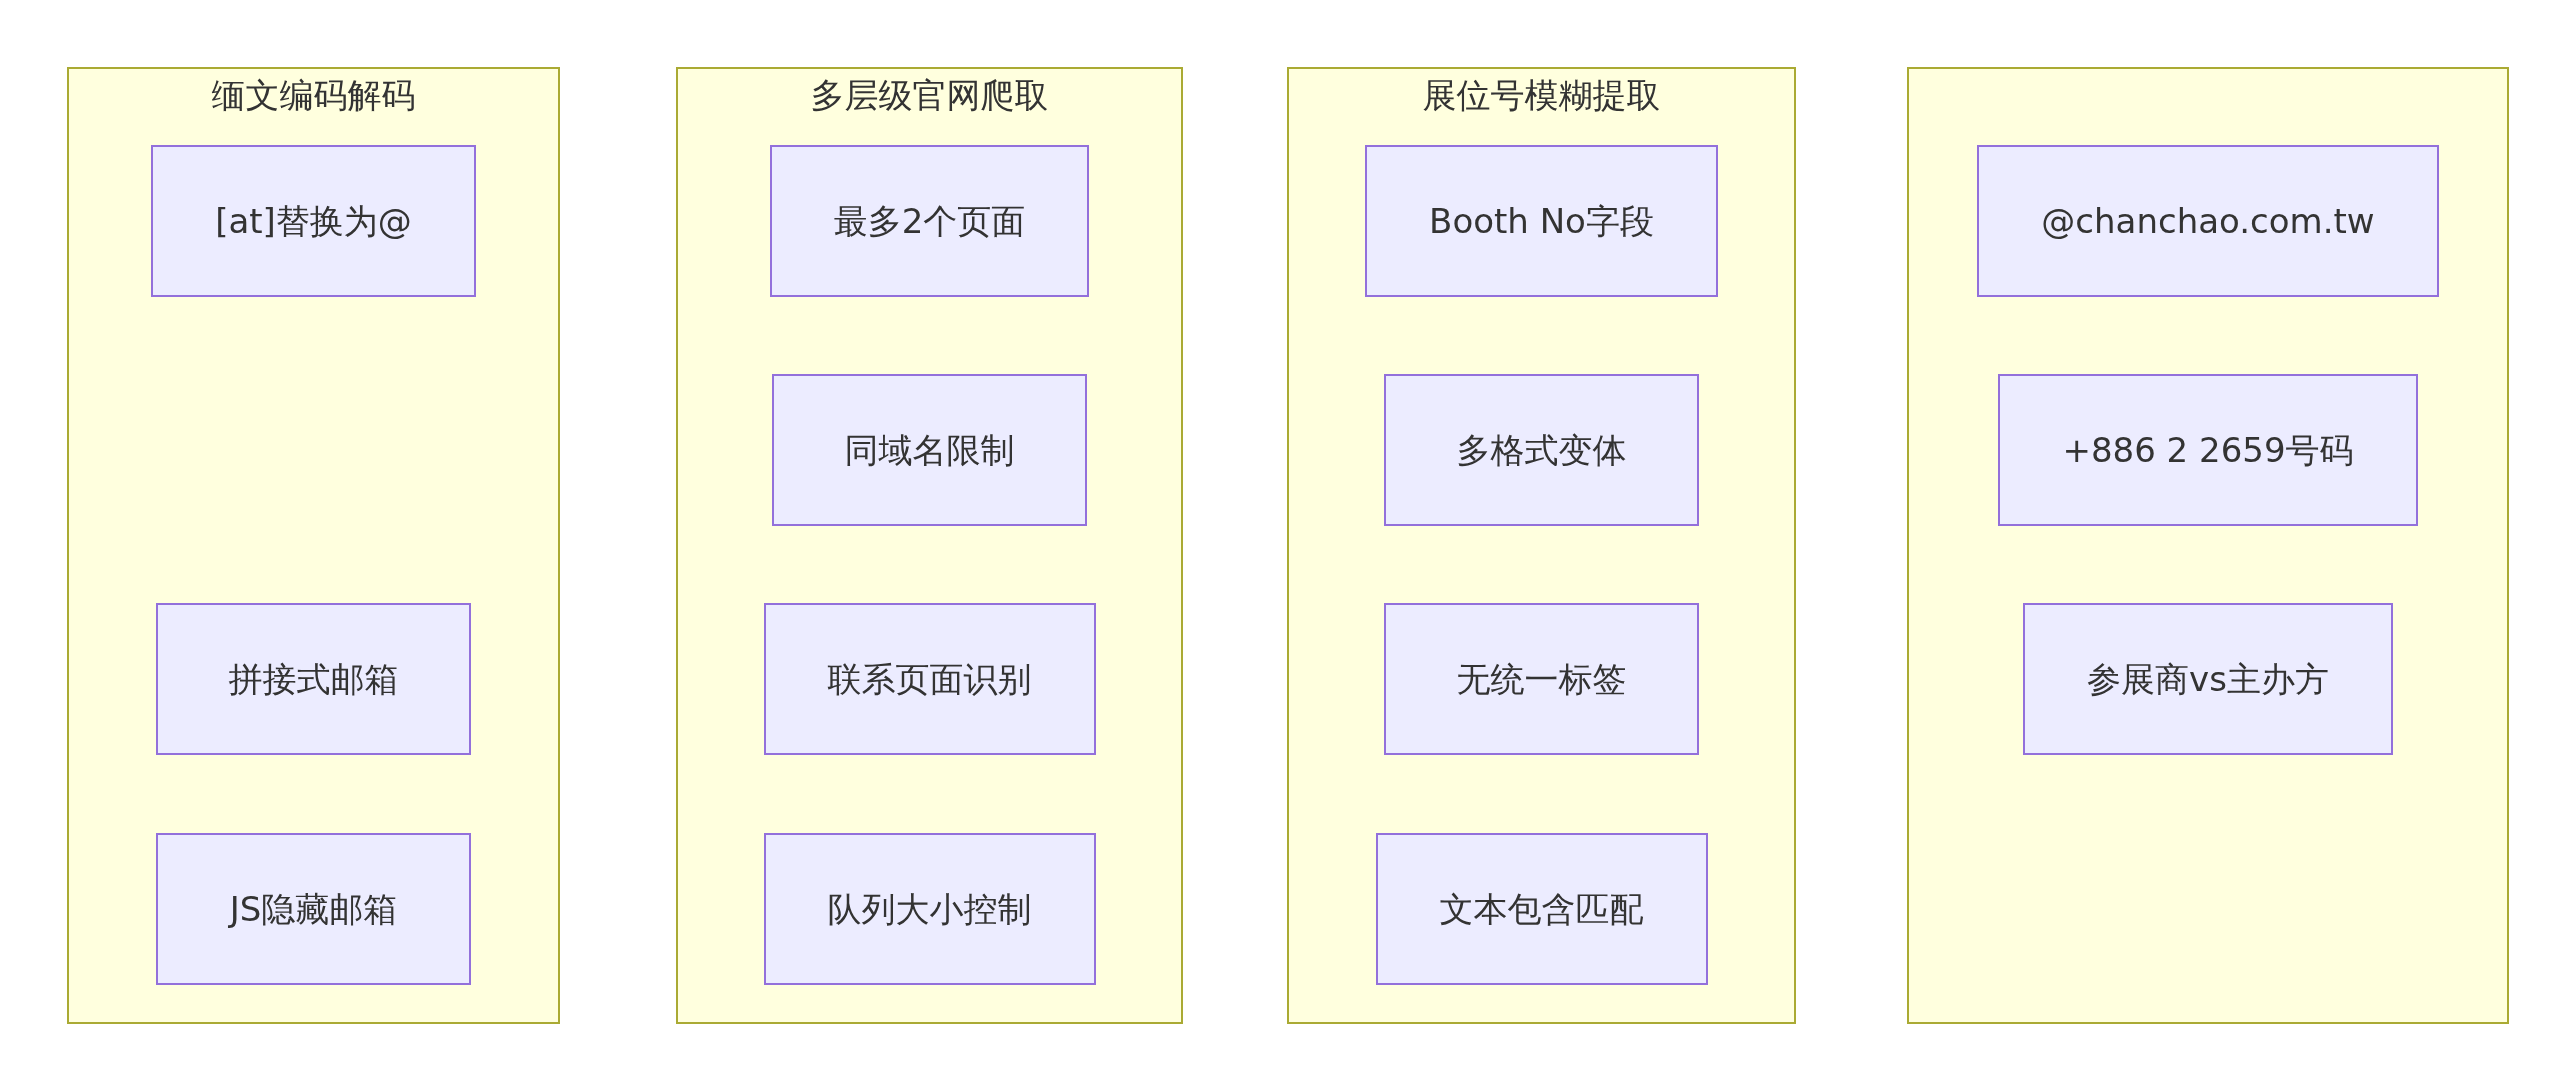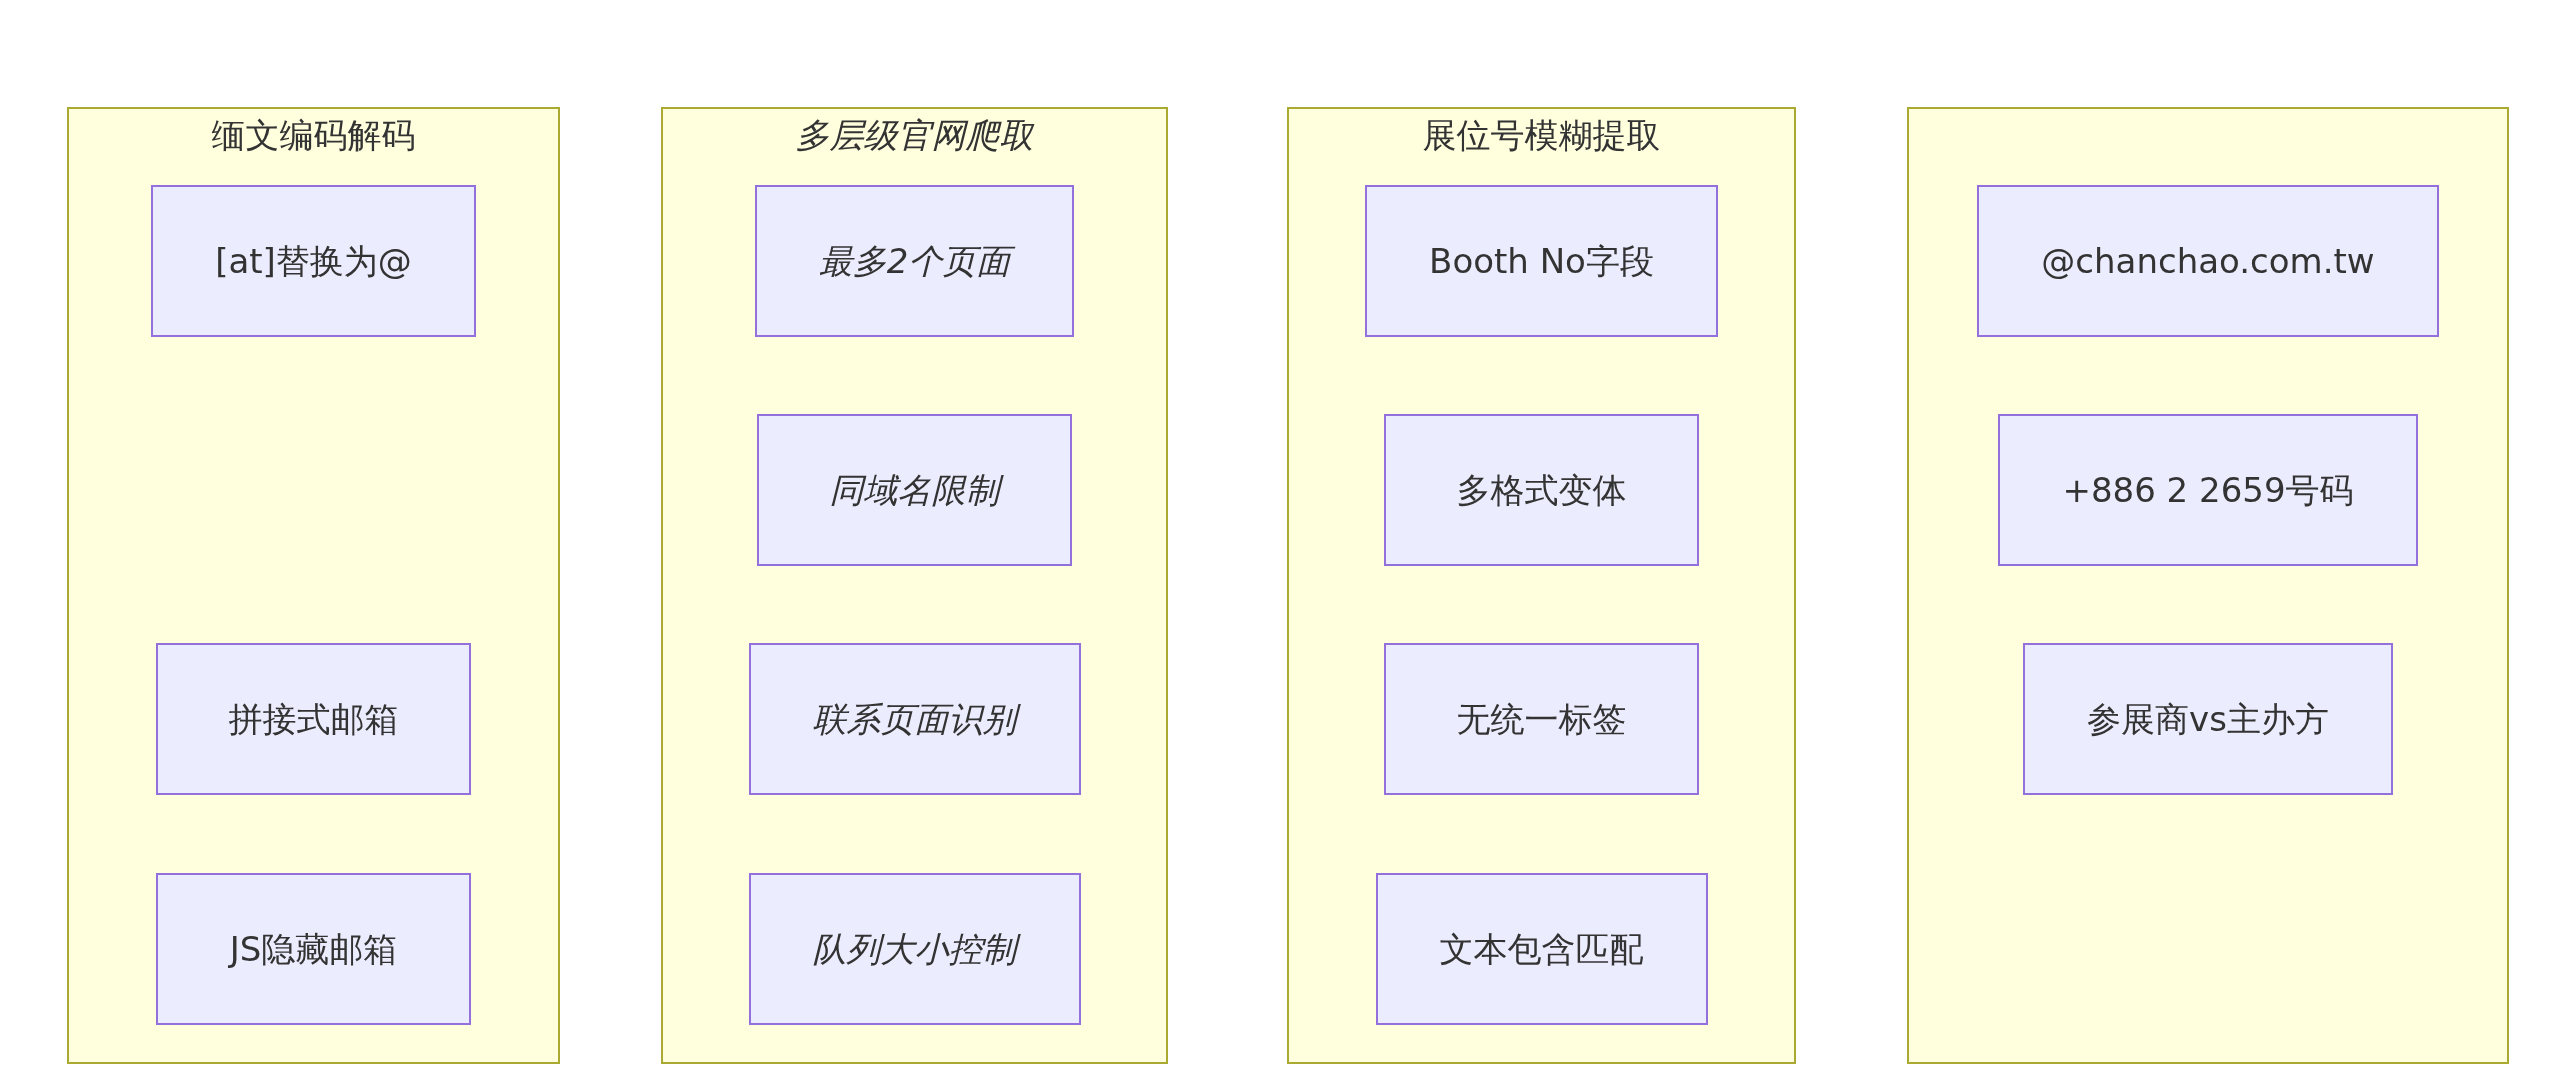--- a/index.html
+++ b/index.html
@@ -23,24 +23,23 @@
     height: 1091px;
     background: var(--bg);
     overflow: hidden;
   }
   .group {
     position: absolute;
     top: 67px;
     height: 957px;
     background: var(--container-fill);
     border: 2.2px solid var(--container-border);
-    margin-top: 40px;
   }
   .g0 { left: 67px;  width: 493px; }
-  .g1 { left: 661px; width: 507px; font-style: italic; }
+  .g1 { left: 676px; width: 507px; }
   .g2 { left: 1287px; width: 509px; }
   .g3 { left: 1907px; width: 602px; }
   .group-title {
     position: absolute;
     top: 0; left: 0; right: 0;
     height: 51px;
     display: flex;
     align-items: center;
     justify-content: center;
     font-size: 34px;

